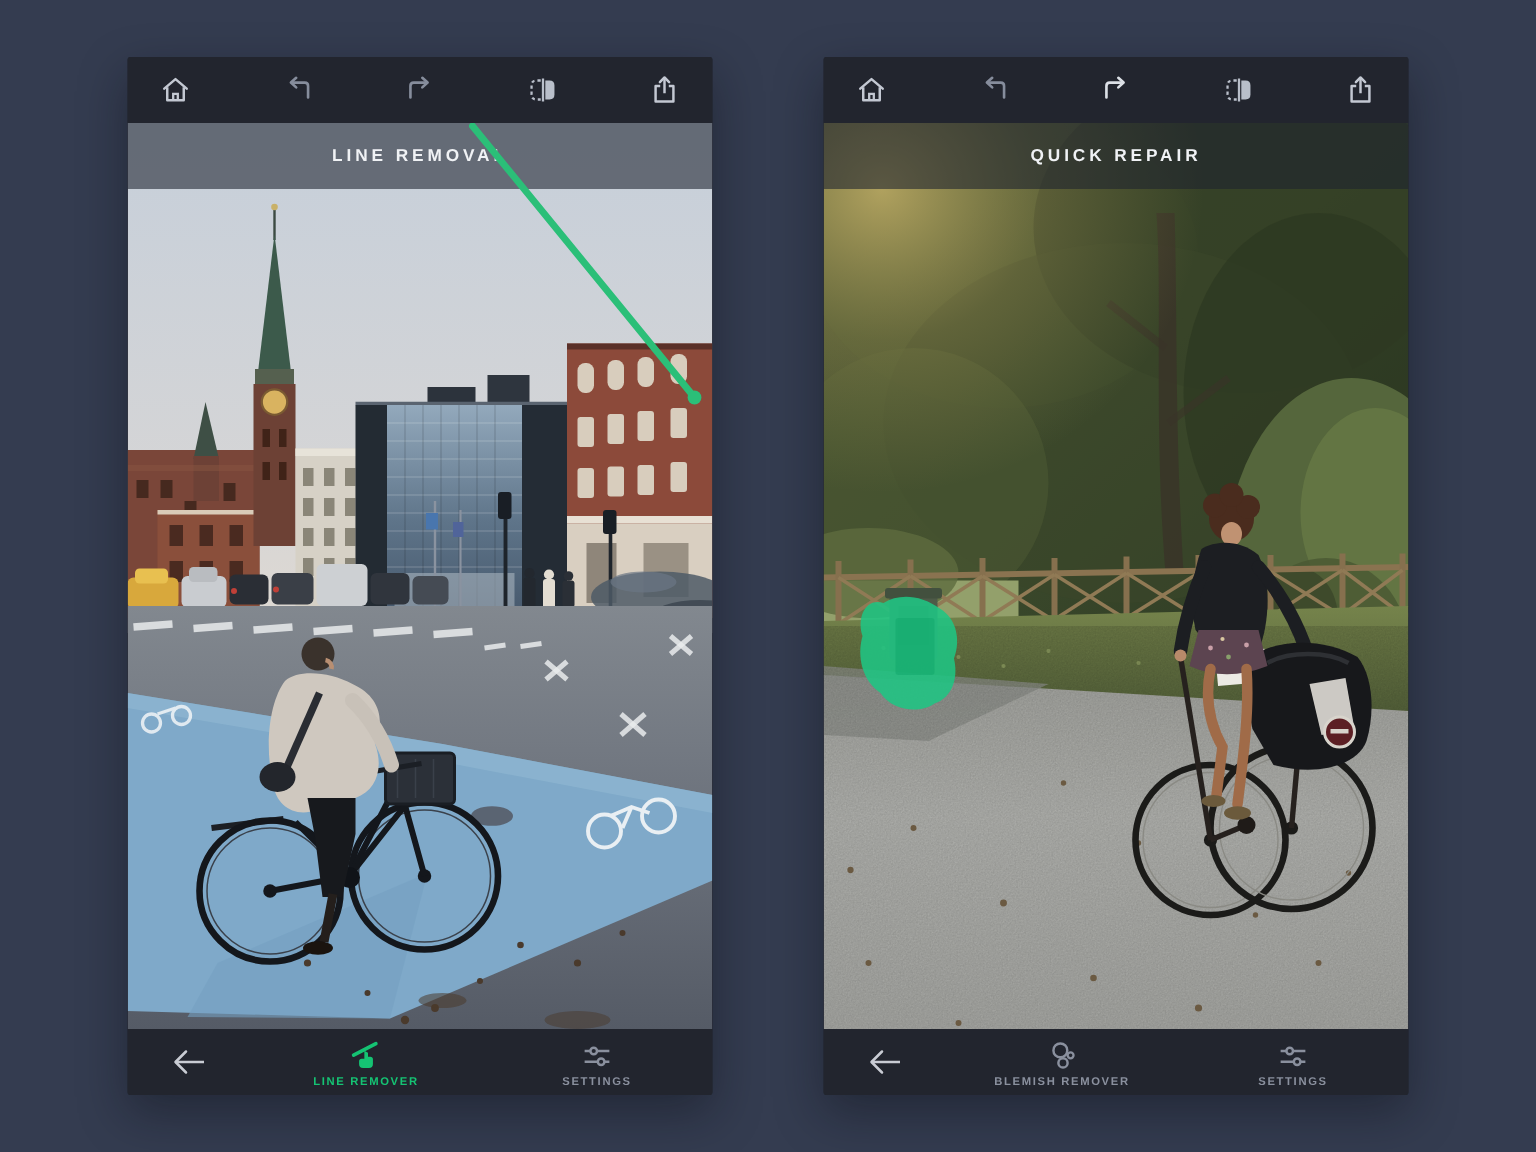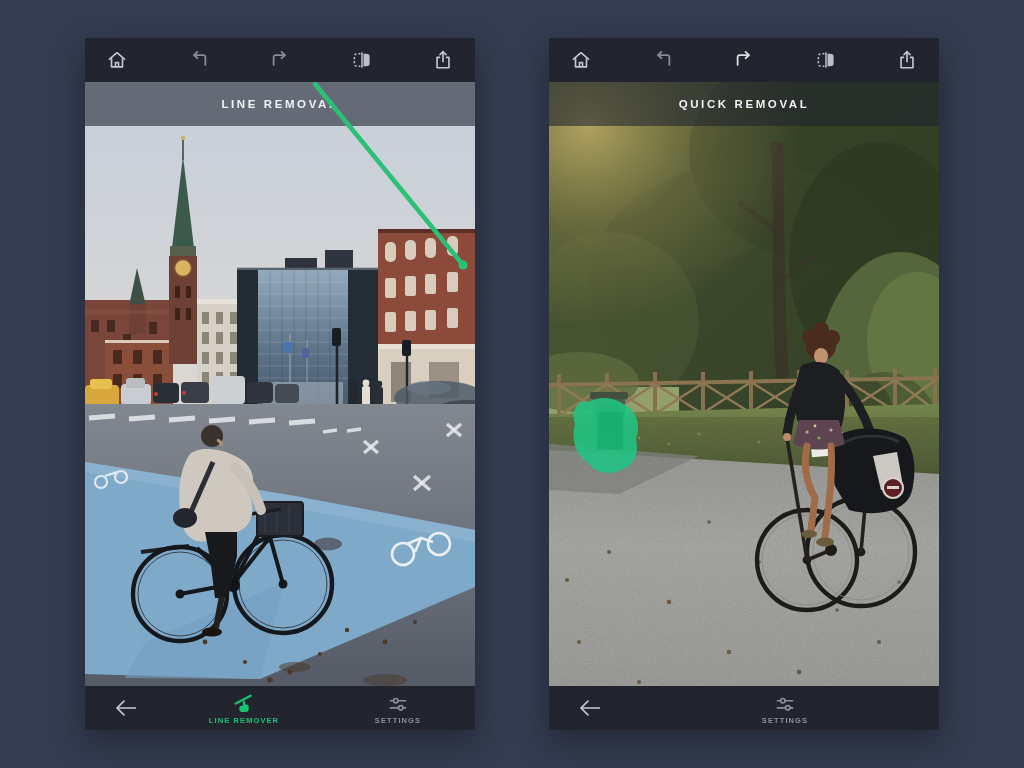--- a/index.html
+++ b/index.html
@@ -564,37 +564,45 @@
           </g>
           <path d="M258 364 C254 384 258 402 266 416 L262 448" stroke="#A06B48" stroke-width="7" fill="none" stroke-linecap="round"></path>
           <path d="M282 364 C284 392 280 422 276 454" stroke="#A06B48" stroke-width="7" fill="none" stroke-linecap="round"></path>
           <ellipse cx="276" cy="460" rx="9" ry="4.5" fill="#6B5A3C"></ellipse>
           <ellipse cx="260" cy="452" rx="8" ry="4" fill="#6B5A3C"></ellipse>
         </g>
       </svg>
     </div>
 
     <div class="title-bar">
-      <span>QUICK REMOVAL</span>
+      <span>QUICK REPAIR</span>
     </div>
 
     <svg class="annotation-layer" width="390" height="604" viewBox="0 0 390 604">
       <path d="M40 320 C28 316 22 330 26 342 C22 356 26 372 38 380 C46 392 64 394 74 387 C86 383 90 370 87 357 C92 344 88 330 78 324 C64 314 50 314 40 320 Z" fill="#1FC583" opacity="0.88"></path>
       <rect x="48" y="330" width="26" height="38" rx="2" fill="#12A86C" opacity="0.55"></rect>
     </svg>
   </div>
 
   <div class="bottombar">
     <button class="back-btn">
       <svg width="26" height="20" viewBox="0 0 26 20">
         <line x1="4" y1="10" x2="23" y2="10" stroke="#C9CCD4" stroke-width="1.7"></line>
         <path d="M11 3 L4 10 L11 17" fill="none" stroke="#C9CCD4" stroke-width="1.7" stroke-linecap="round" stroke-linejoin="round"></path>
       </svg>
     </button>
     <div class="tools">
+      <div class="tool">
+        <svg width="22" height="20" viewBox="0 0 20 18">
+          <circle cx="9" cy="5.6" r="4.2" fill="none" stroke="#8A909E" stroke-width="1.5"></circle>
+          <circle cx="15.2" cy="8.6" r="1.8" fill="none" stroke="#8A909E" stroke-width="1.4"></circle>
+          <circle cx="10.6" cy="13.2" r="2.8" fill="none" stroke="#8A909E" stroke-width="1.5"></circle>
+        </svg>
+        <span class="lbl">BLEMISH REMOVER</span>
+      </div>
       <div class="tool">
         <svg width="22" height="20" viewBox="0 0 20 18">
           <line x1="2.5" y1="6" x2="17.5" y2="6" stroke="#8A909E" stroke-width="1.5"></line>
           <circle cx="8" cy="6" r="2" fill="#22252E" stroke="#8A909E" stroke-width="1.5"></circle>
           <line x1="2.5" y1="12.5" x2="17.5" y2="12.5" stroke="#8A909E" stroke-width="1.5"></line>
           <circle cx="12.5" cy="12.5" r="2" fill="#22252E" stroke="#8A909E" stroke-width="1.5"></circle>
         </svg>
         <span class="lbl">SETTINGS</span>
       </div>
     </div>

